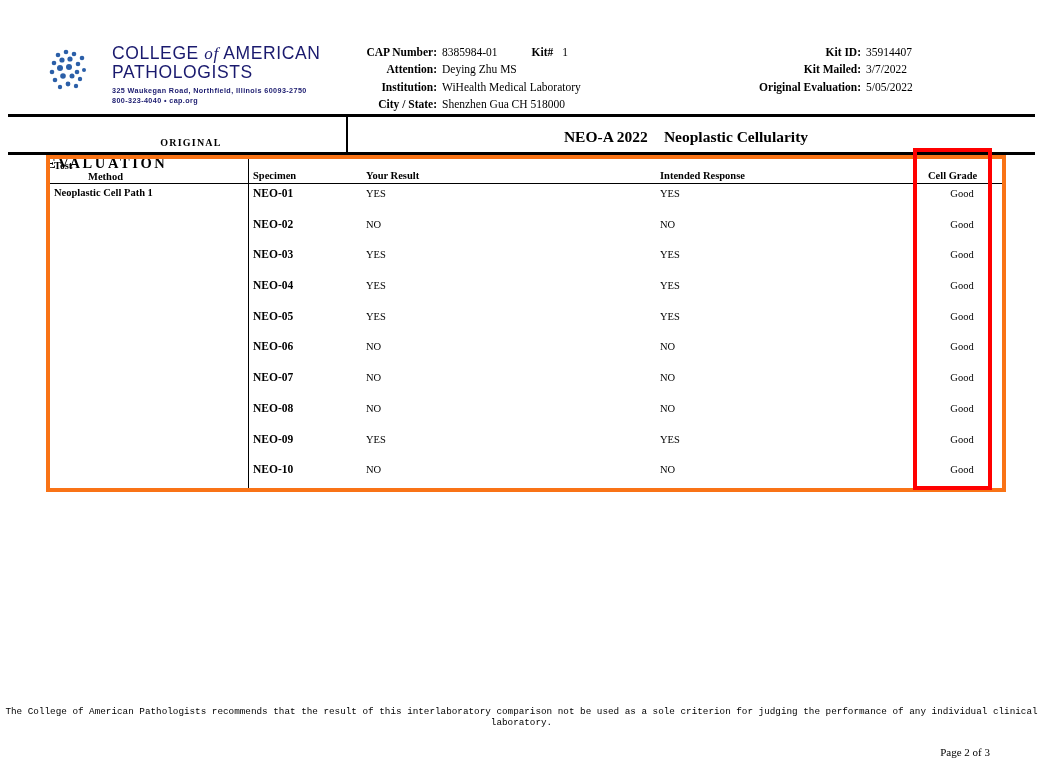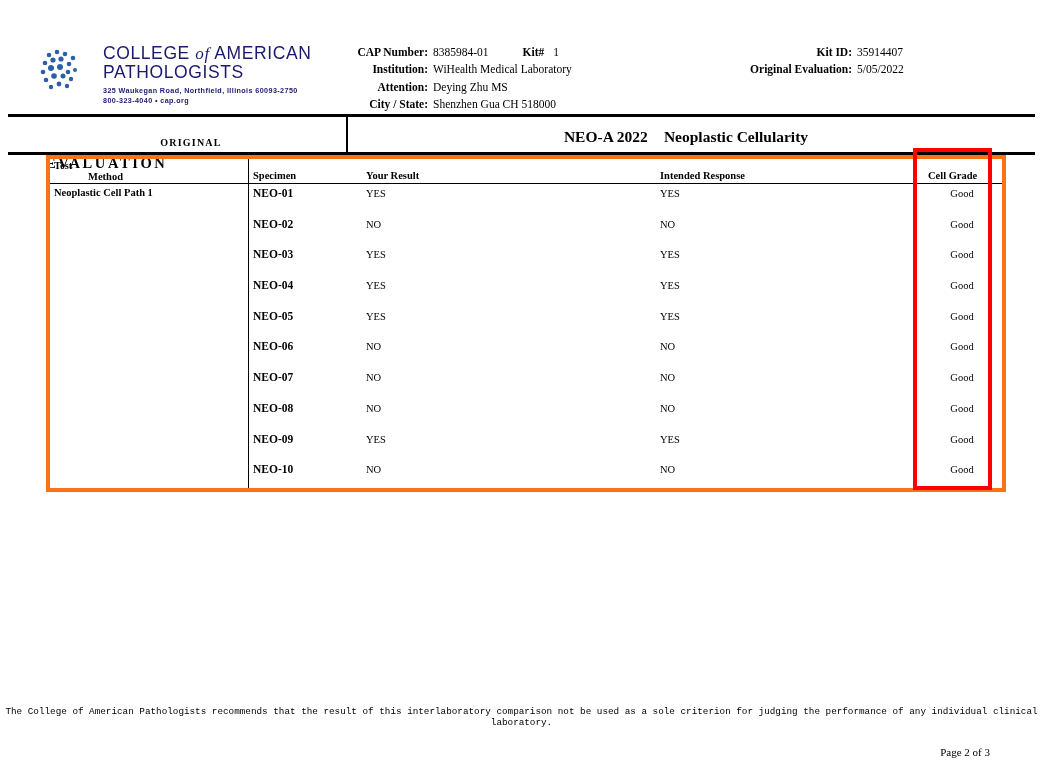--- a/index.html
+++ b/index.html
@@ -19,21 +19,21 @@
   .page {
     position: absolute;
     left: 0; top: 0;
     width: 1043px;
     height: 771px;
   }
 
   
   .header {
     position: absolute;
-    left: 37px;
+    left: 46px;
     top: 34px;
     width: 960px;
     height: 78px;
   }
 
   .logo-block {
     position: absolute;
     left: 0;
     top: 4px;
     width: 300px;
@@ -379,37 +379,41 @@
     </div>
 
     <div class="kit-block">
       <div class="kit-row">
         <span class="lbl">CAP Number:</span>
         <span class="val">8385984-01</span>
         <span class="kit-inline-lbl">Kit#</span>
         <span class="kit-inline-val">1</span>
       </div>
       <div class="kit-row">
+        <span class="lbl">Attention:</span>
+        <span class="val">Deying Zhu MS</span>
+      </div>
+      <div class="kit-row">
         <span class="lbl">Institution:</span>
         <span class="val">WiHealth Medical Laboratory</span>
-      </div>
-      <div class="kit-row">
-        <span class="lbl">Attention:</span>
-        <span class="val">Deying Zhu MS</span>
       </div>
       <div class="kit-row">
         <span class="lbl">City / State:</span>
         <span class="val">Shenzhen Gua CH 518000</span>
       </div>
     </div>
 
     <div class="kitid-block">
       <div class="kitid-row">
         <span class="lbl">Kit ID:</span>
         <span class="val">35914407</span>
+      </div>
+      <div class="kitid-row">
+        <span class="lbl">Kit Mailed:</span>
+        <span class="val">3/7/2022</span>
       </div>
       <div class="kitid-row">
         <span class="lbl">Original Evaluation:</span>
         <span class="val">5/05/2022</span>
       </div>
     </div>
   </div>
 
   <div class="rule-top"></div>
   <div class="rule-bottom"></div>

